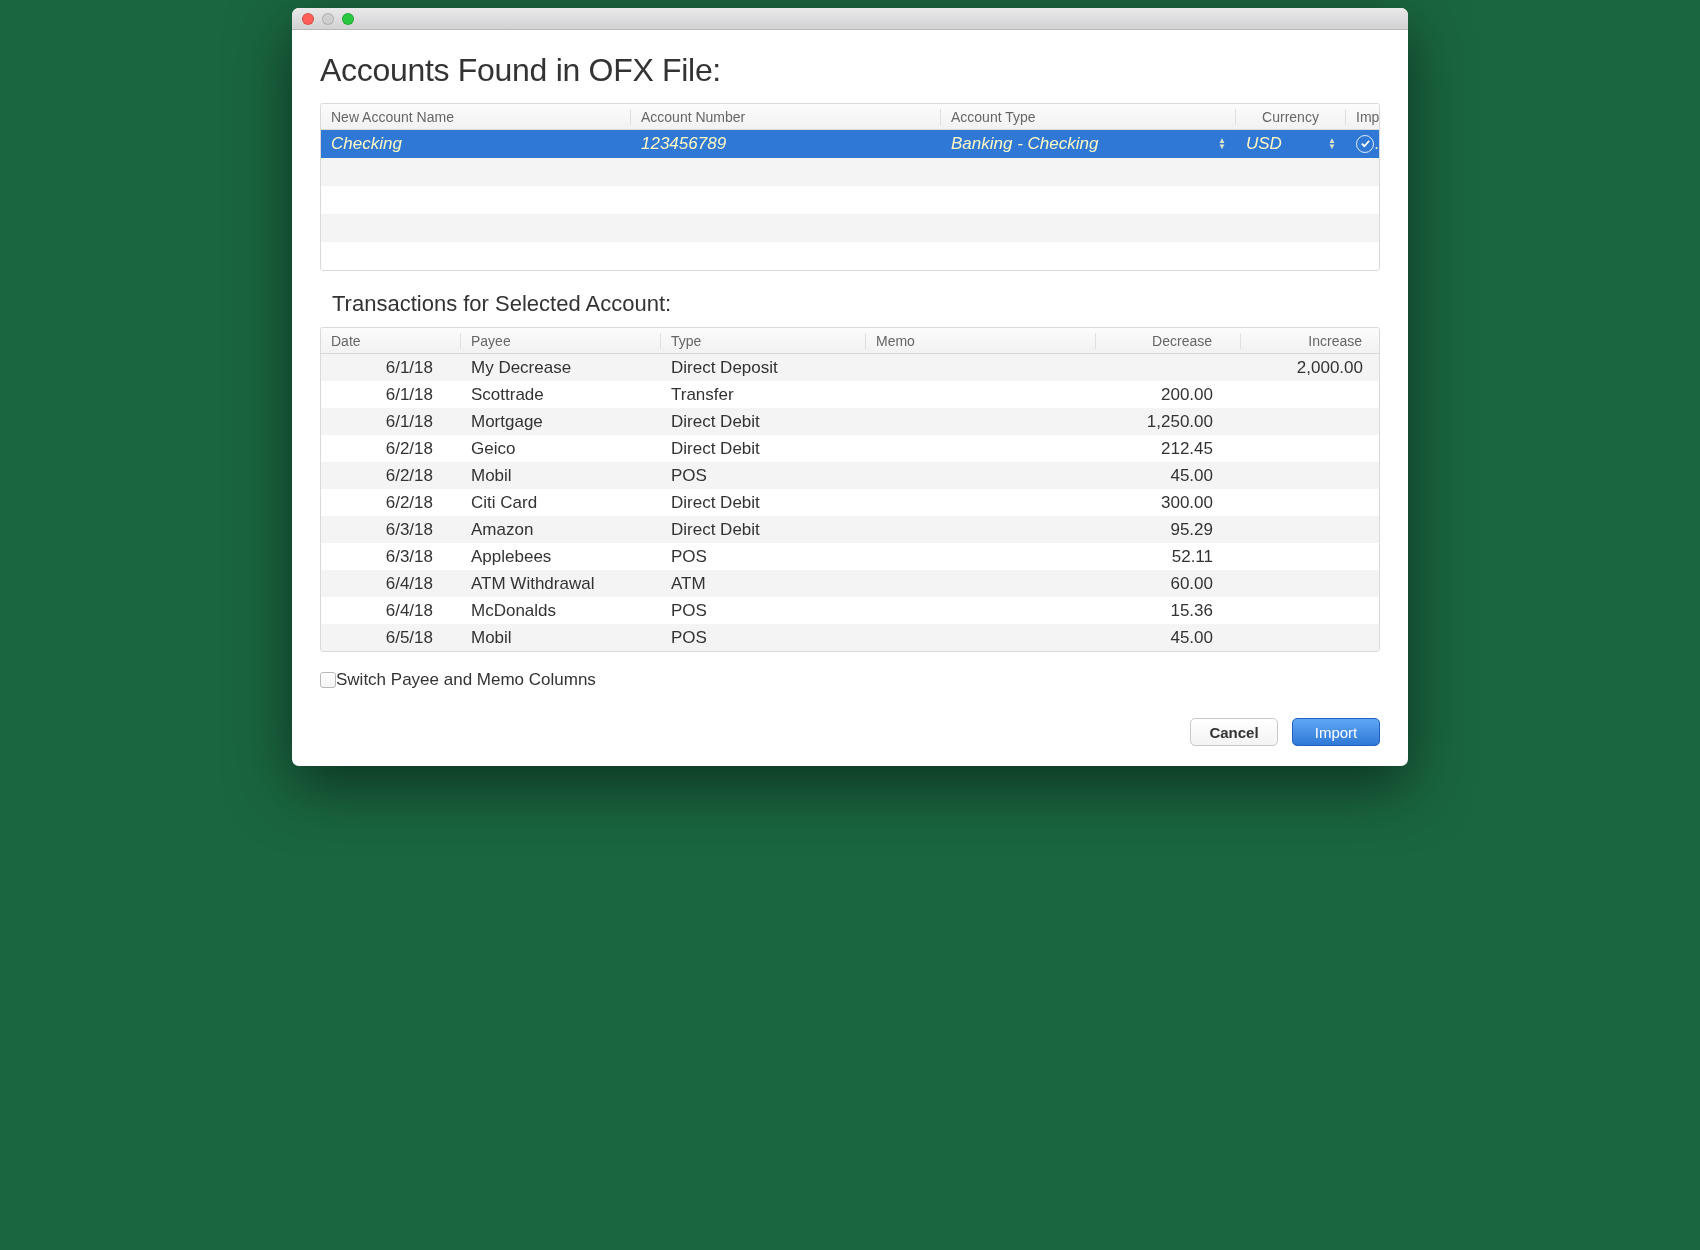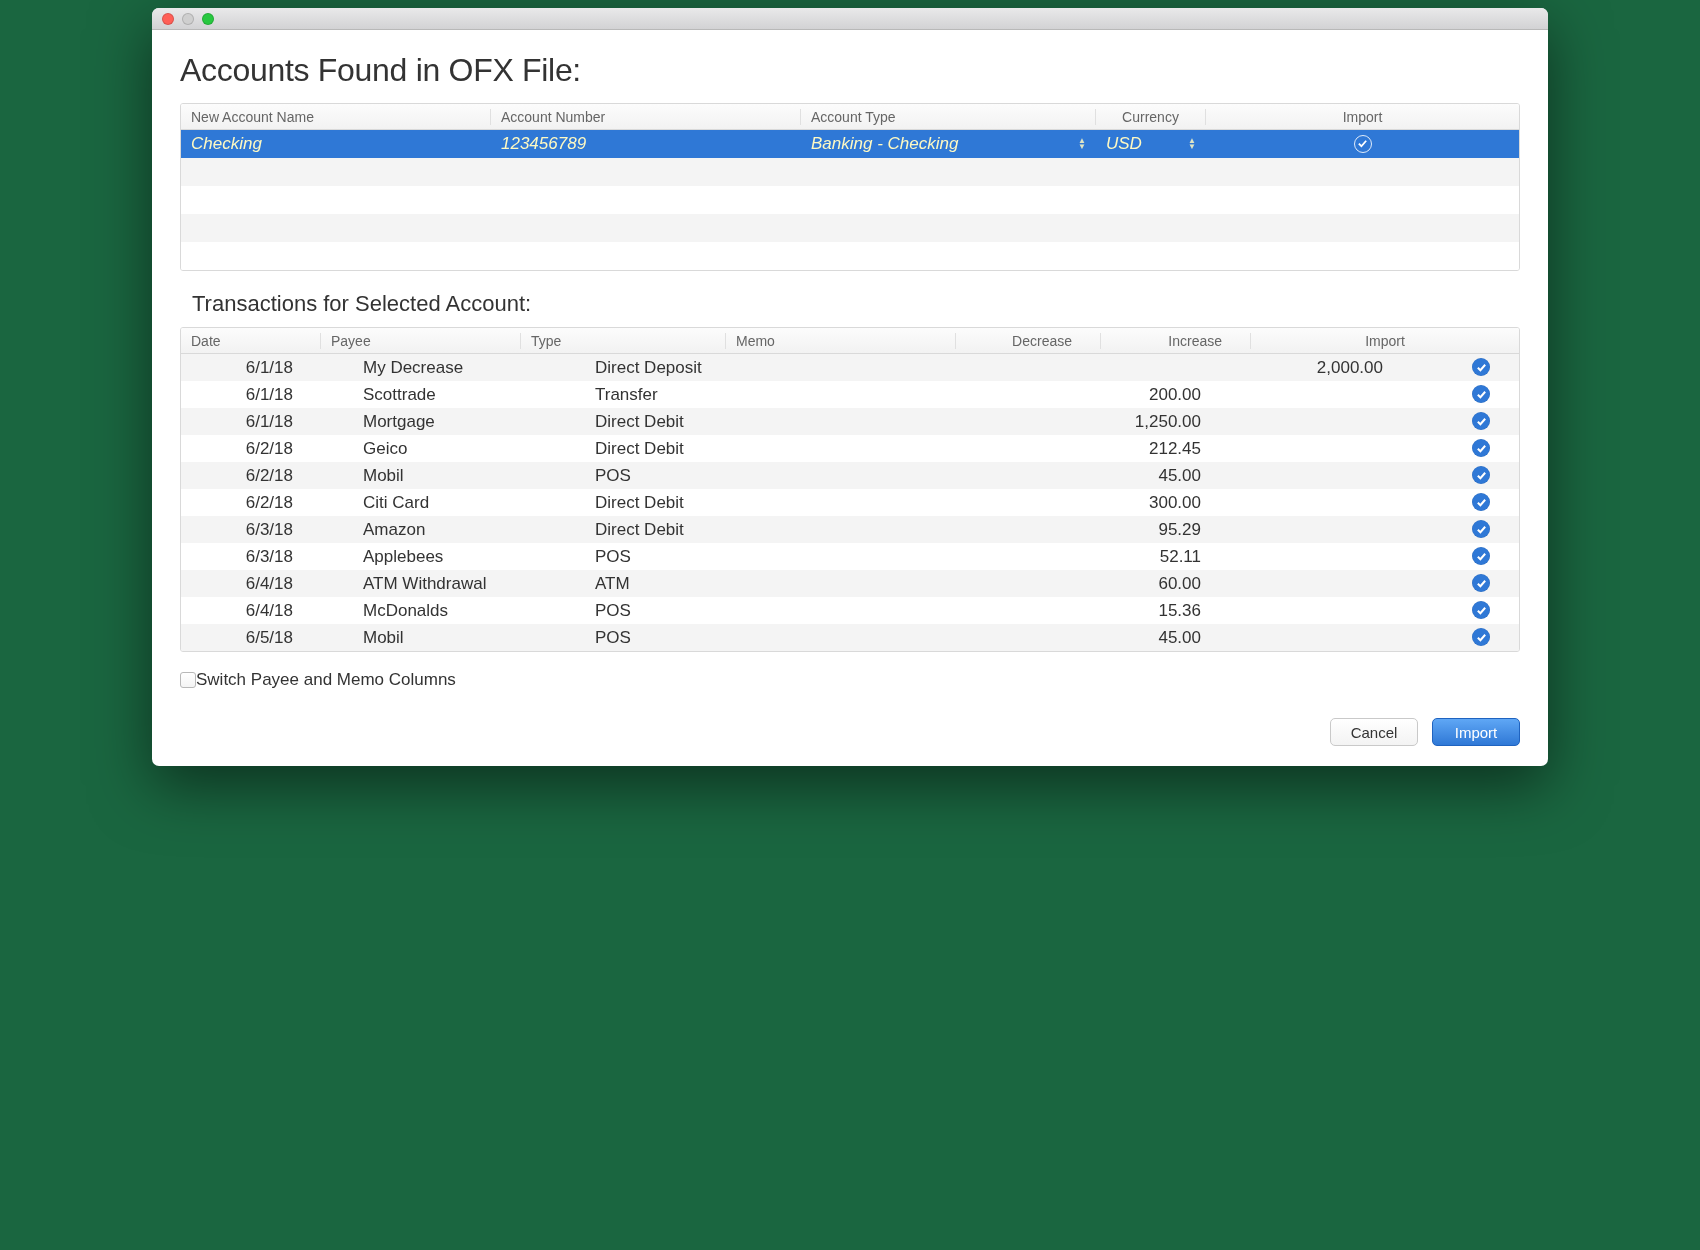--- a/index.html
+++ b/index.html
@@ -8,21 +8,21 @@
     background: #1a6640;
     font-family: -apple-system, "Helvetica Neue", Helvetica, Arial, sans-serif;
     font-size: 17px;
     color: #333;
     display: flex;
     align-items: flex-start;
     justify-content: center;
     padding: 8px;
   }
   .window {
-    width: 1396px;
+    width: 1116px;
     background: #fff;
     border-radius: 7px;
     box-shadow: 0 20px 60px rgba(0,0,0,0.5);
     overflow: hidden;
   }
   .titlebar {
     height: 22px;
     background: linear-gradient(to bottom, #e9e9ea, #d2d2d4);
     border-bottom: 1px solid #b8b8b8;
     display: flex;
@@ -121,21 +121,21 @@
   .check-blue svg path { stroke: #fff; stroke-width: 2.2; fill: none; }
 
   
   .transactions .thead, .transactions .trow {
     grid-template-columns: 140px 200px 205px 230px 145px 150px 1fr;
   }
   .transactions .thead .th.num, .transactions .td.num { text-align: right; padding-right: 28px; }
   .transactions .thead .th.import-col { text-align: center; }
   .transactions .td.import-col { text-align: center; }
   .transactions .td.date { text-align: right; padding-right: 28px; }
-  .transactions-body .trow { height: 27px; gap: 32px; }
+  .transactions-body .trow { height: 27px; }
 
   
   .opts { margin-top: 18px; display: flex; flex-direction: column; gap: 10px; }
   .opt { display: flex; align-items: center; font-size: 17px; color: #333; }
   .opt .box {
     width: 16px; height: 16px; border-radius: 3px;
     border: 1px solid #b8b8b8;
     background: linear-gradient(to bottom, #fff, #f4f4f4);
   }
 
@@ -148,20 +148,21 @@
     min-width: 88px; height: 28px;
     border-radius: 5px;
     font-size: 15px;
     display: inline-flex; align-items: center; justify-content: center;
     cursor: default;
   }
   .btn-default {
     background: linear-gradient(to bottom, #fff, #f3f3f3);
     border: 1px solid #c9c9c9;
     color: #333;
+    font-weight: bold;
   }
   .btn-primary {
     background: linear-gradient(to bottom, #5fa7f5, #2f78d6);
     border: 1px solid #1f63c0;
     color: #fff;
   }
 </style>
 </head>
 <body>
 

